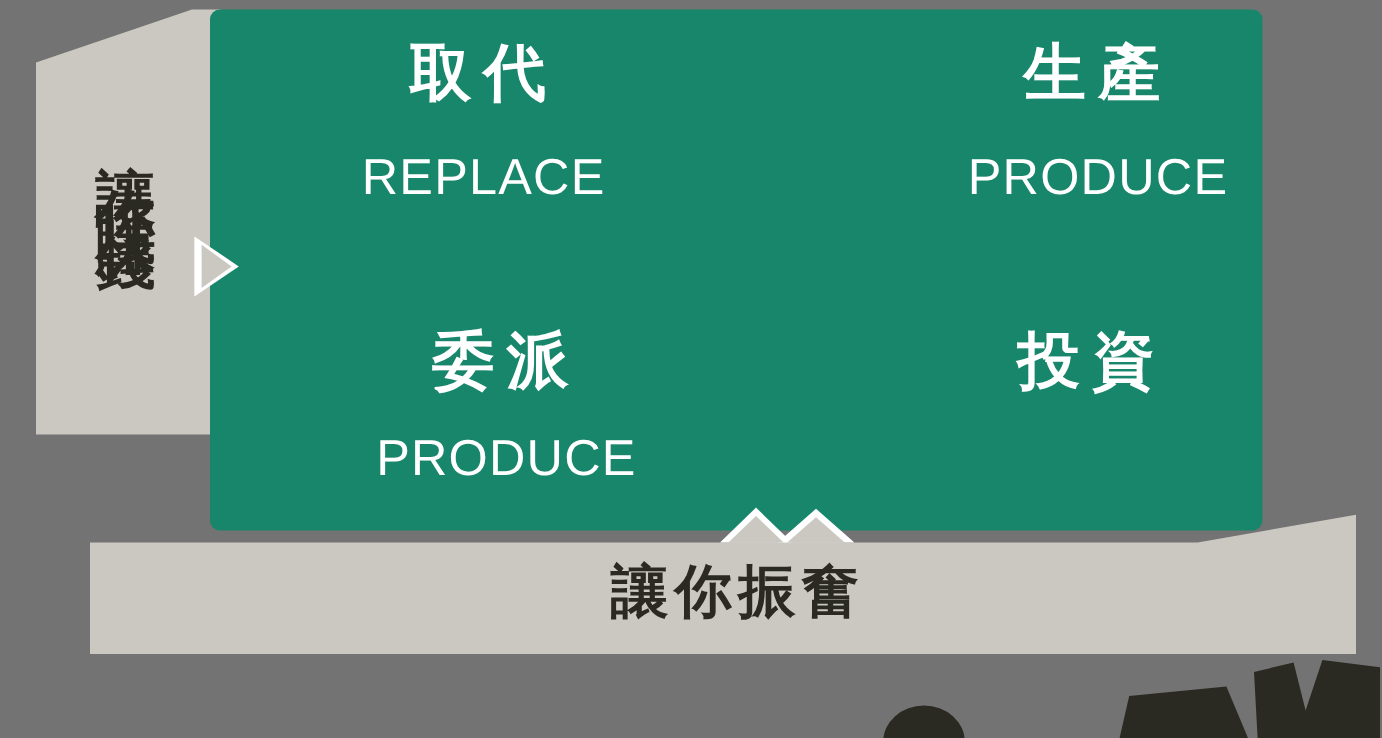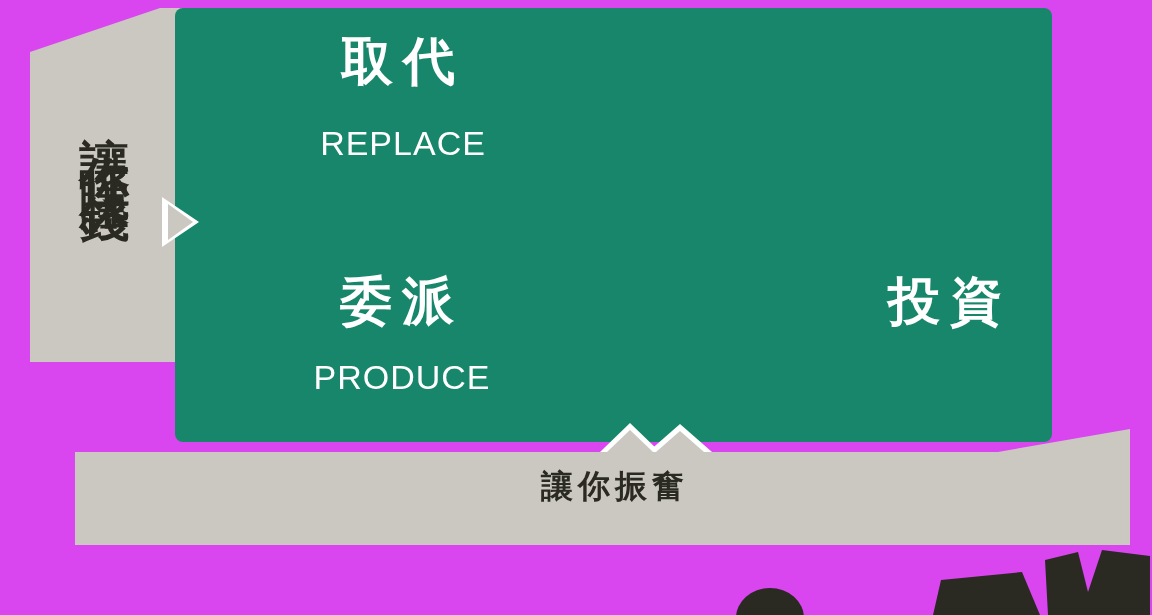--- a/index.html
+++ b/index.html
@@ -8,57 +8,57 @@
     --dark:#2B2A22;
     --white:#FFFFFF;
   }
   *{margin:0;padding:0;box-sizing:border-box;}
   html,body{background:#fff;}
   body{
     font-family:"Liberation Sans","DejaVu Sans",sans-serif;
     width:1152px;height:615px;overflow:hidden;
   }
   .stage{
-    position:relative;width:1152px;height:615px;background:#d946ef;
+    position:relative;width:1152px;height:615px;background:#737373;
   }
   .bg{position:absolute;inset:0;display:block;}
   .f-green{fill:var(--green);}
   .f-gray{fill:var(--gray);}
   .f-dark{fill:var(--dark);}
   .f-white{fill:var(--white);}
 
   
   .quad{
     position:absolute;
     display:flex;flex-direction:column;align-items:center;
     transform:translateX(-50%);
     color:var(--white);
     text-align:center;
     white-space:nowrap;
   }
   .quad .zh{
     font-size:52px;font-weight:700;letter-spacing:10px;line-height:1.15;
   }
   .quad .en{
-    font-size:34px;font-weight:500;letter-spacing:1px;line-height:1.15;
+    font-size:42px;font-weight:500;letter-spacing:1px;line-height:1.15;
   }
   .quad.tl{left:403px;top:32px;gap:32px;}
   .quad.tr{left:915px;top:32px;gap:32px;}
-  .quad.bl{left:402px;top:272px;gap:26px;}
-  .quad.br{left:910px;top:272px;gap:12px;margin-left:40px;}
+  .quad.bl{left:422px;top:272px;gap:26px;}
+  .quad.br{left:910px;top:272px;gap:12px;}
 
   .y-axis-label{
     position:absolute;left:80px;top:96px;
     writing-mode:vertical-rl;text-orientation:upright;
     font-size:50px;font-weight:700;letter-spacing:20px;
     color:var(--dark);line-height:1;
   }
   .x-axis-label{
     position:absolute;left:615px;top:470px;transform:translateX(-50%);
-    font-size:32px;font-weight:700;letter-spacing:5px;
+    font-size:48px;font-weight:700;letter-spacing:5px;
     color:var(--dark);white-space:nowrap;line-height:1;
   }
 </style>
 </head>
 <body>
 
 <div class="stage">
 
   <svg class="bg" width="1152" height="615" viewBox="0 0 1152 615" aria-hidden="true">
 
@@ -85,20 +85,24 @@
       <path class="f-dark" d="M933,615 L941,580 L1022,572 L1040,615 Z" fill="#000"></path>
       <path class="f-dark" d="M1048,615 L1045,560 L1078,552 L1088,592 L1102,550 L1150,556 L1150,615 Z" fill="#000"></path>
     </g>
   </svg>
 
   <div class="quad tl">
     <div class="zh">取代</div>
     <div class="en">REPLACE</div>
   </div>
 
+  <div class="quad tr">
+    <div class="zh">生產</div>
+    <div class="en">PRODUCE</div>
+  </div>
 
   <div class="quad bl">
     <div class="zh">委派</div>
     <div class="en">PRODUCE</div>
   </div>
 
   <div class="quad br">
     <div class="zh">投資</div>
   </div>
 

